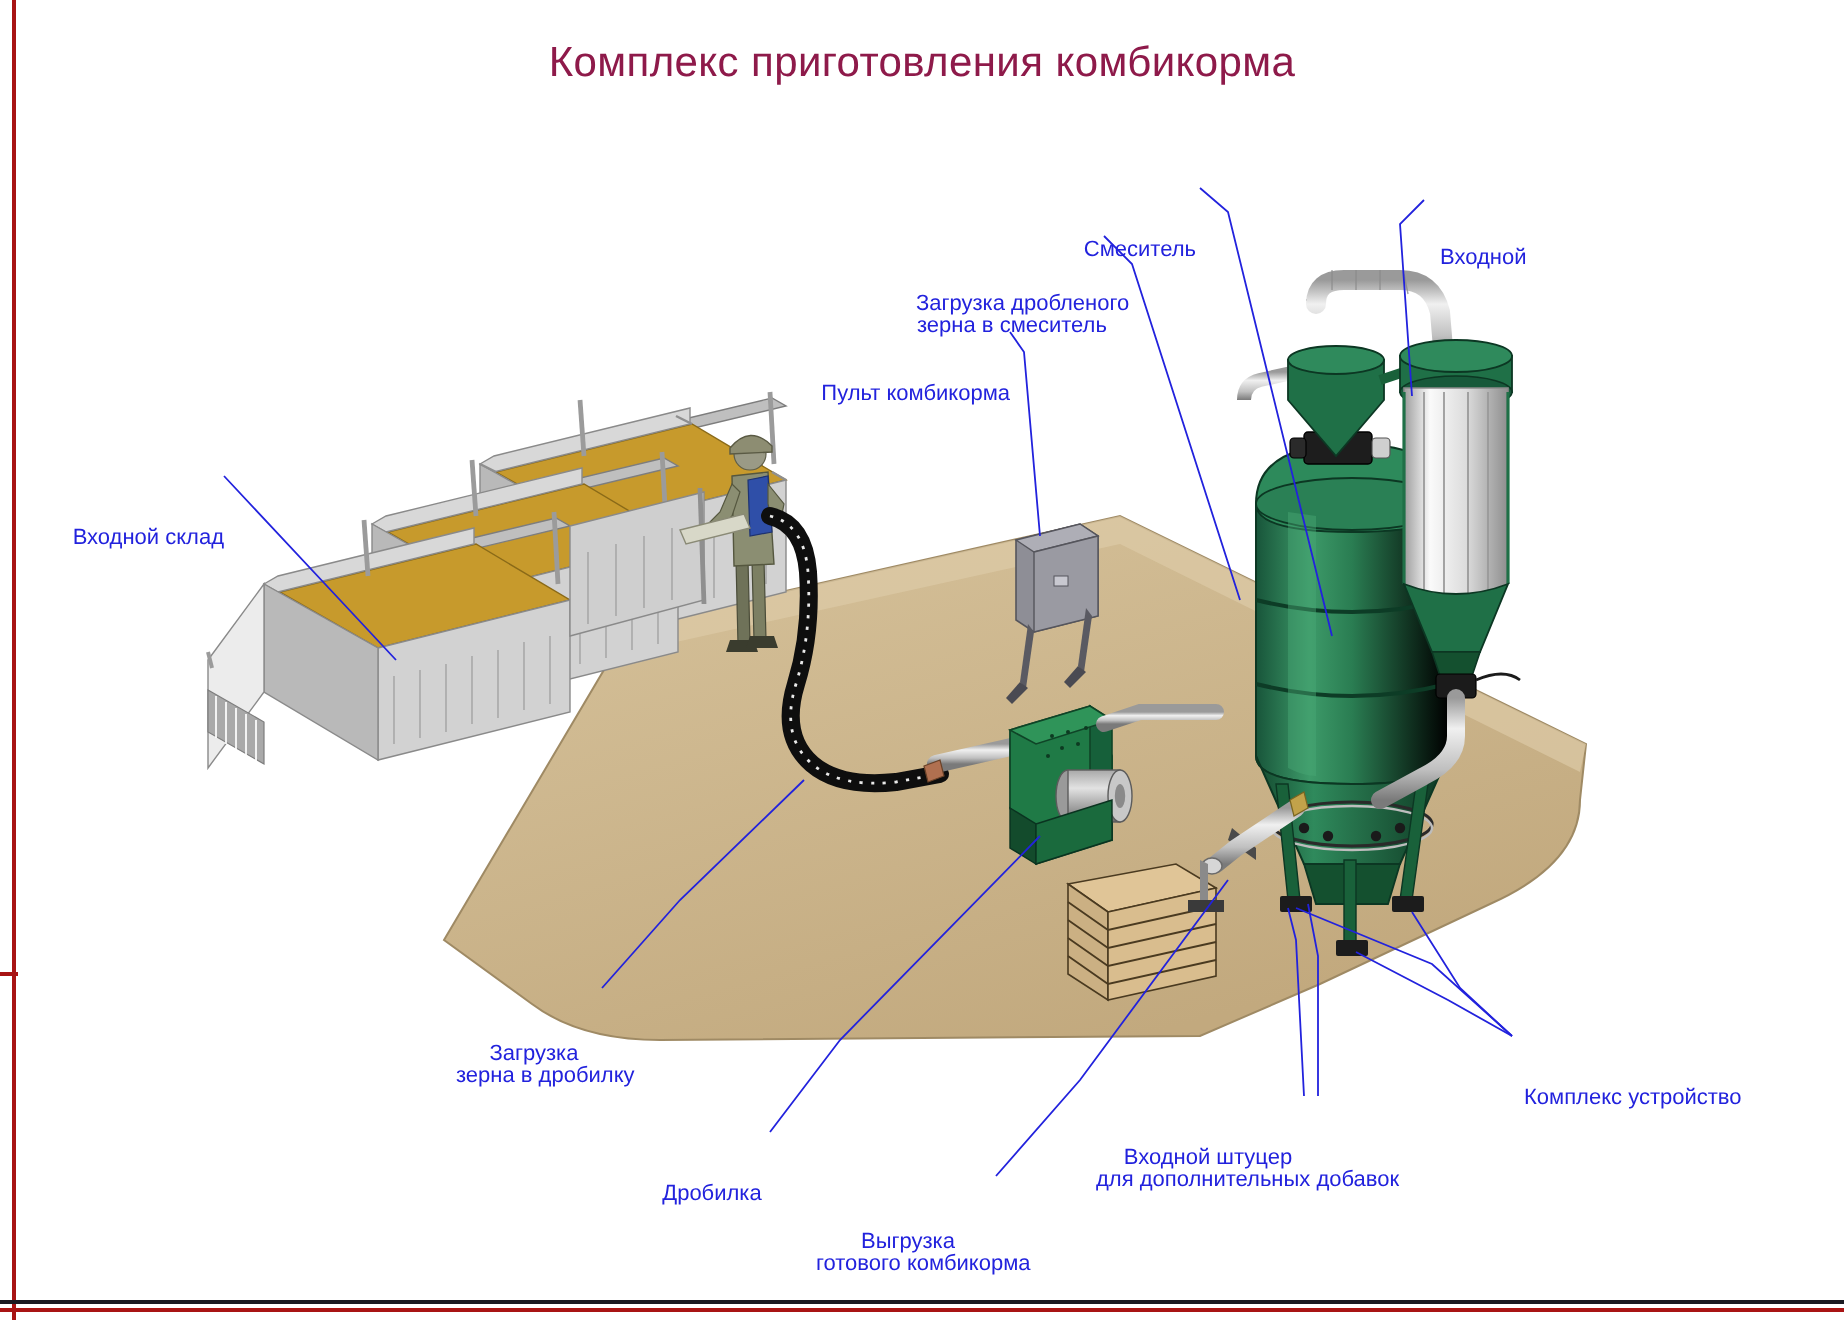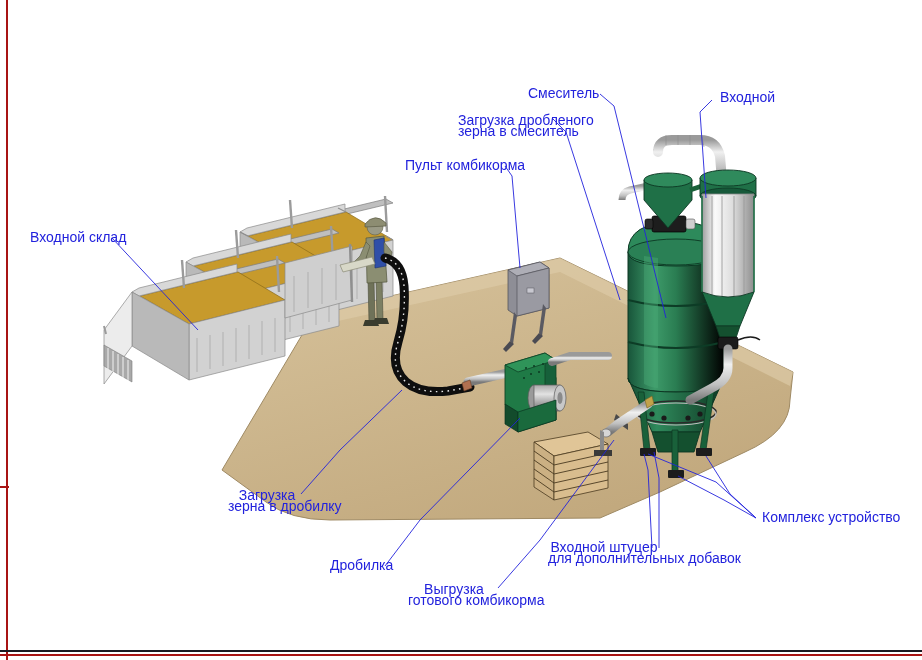--- a/index.html
+++ b/index.html
@@ -12,35 +12,36 @@
   .border-left{position:absolute;left:6px;top:0;width:2px;height:660px;background:#a81414;}
   .border-tick{position:absolute;left:0;top:486px;width:9px;height:2px;background:#a81414;}
   .border-bottom-dark{position:absolute;left:0;bottom:8px;width:922px;height:2px;background:#1a1a22;}
   .border-bottom-red{position:absolute;left:0;bottom:4px;width:922px;height:2px;background:#a81414;}
 
   .title{position:absolute;left:0;top:20px;width:922px;text-align:center;
          font-size:21px;color:#8e1a4a;letter-spacing:.2px;}
 
   svg.scene{position:absolute;left:0;top:0;width:922px;height:660px;}
 
-  .lbl{position:absolute;color:#2222dd;font-size:14px;line-height:10.5px;
-       white-space:pre;}
+  .lbl{position:absolute;color:#2222dd;font-size:11px;line-height:10.5px;
+       white-space:pre;margin-top:32px;}
   .lbl.c{text-align:center;}
   .lbl.r{text-align:right;}
 </style>
 </head>
 <body>
 
 <div id="page">
 
   <div class="border-left"></div>
   <div class="border-tick"></div>
   <div class="border-bottom-dark"></div>
   <div class="border-bottom-red"></div>
 
+  <div class="title">Комплекс приготовления комбикорма</div>
 
   <svg class="scene" viewBox="0 0 922 660">
     <defs>
       <linearGradient id="gSilo" x1="0" y1="0" x2="1" y2="0">
         <stop offset="0" stop-color="#18553a"></stop>
         <stop offset="0.28" stop-color="#3d9a69"></stop>
         <stop offset="0.5" stop-color="#2a7d52"></stop>
         <stop offset="1" stop-color="#103venue"></stop>
         <stop offset="1" stop-color="#103a26"></stop>
       </linearGradient>

